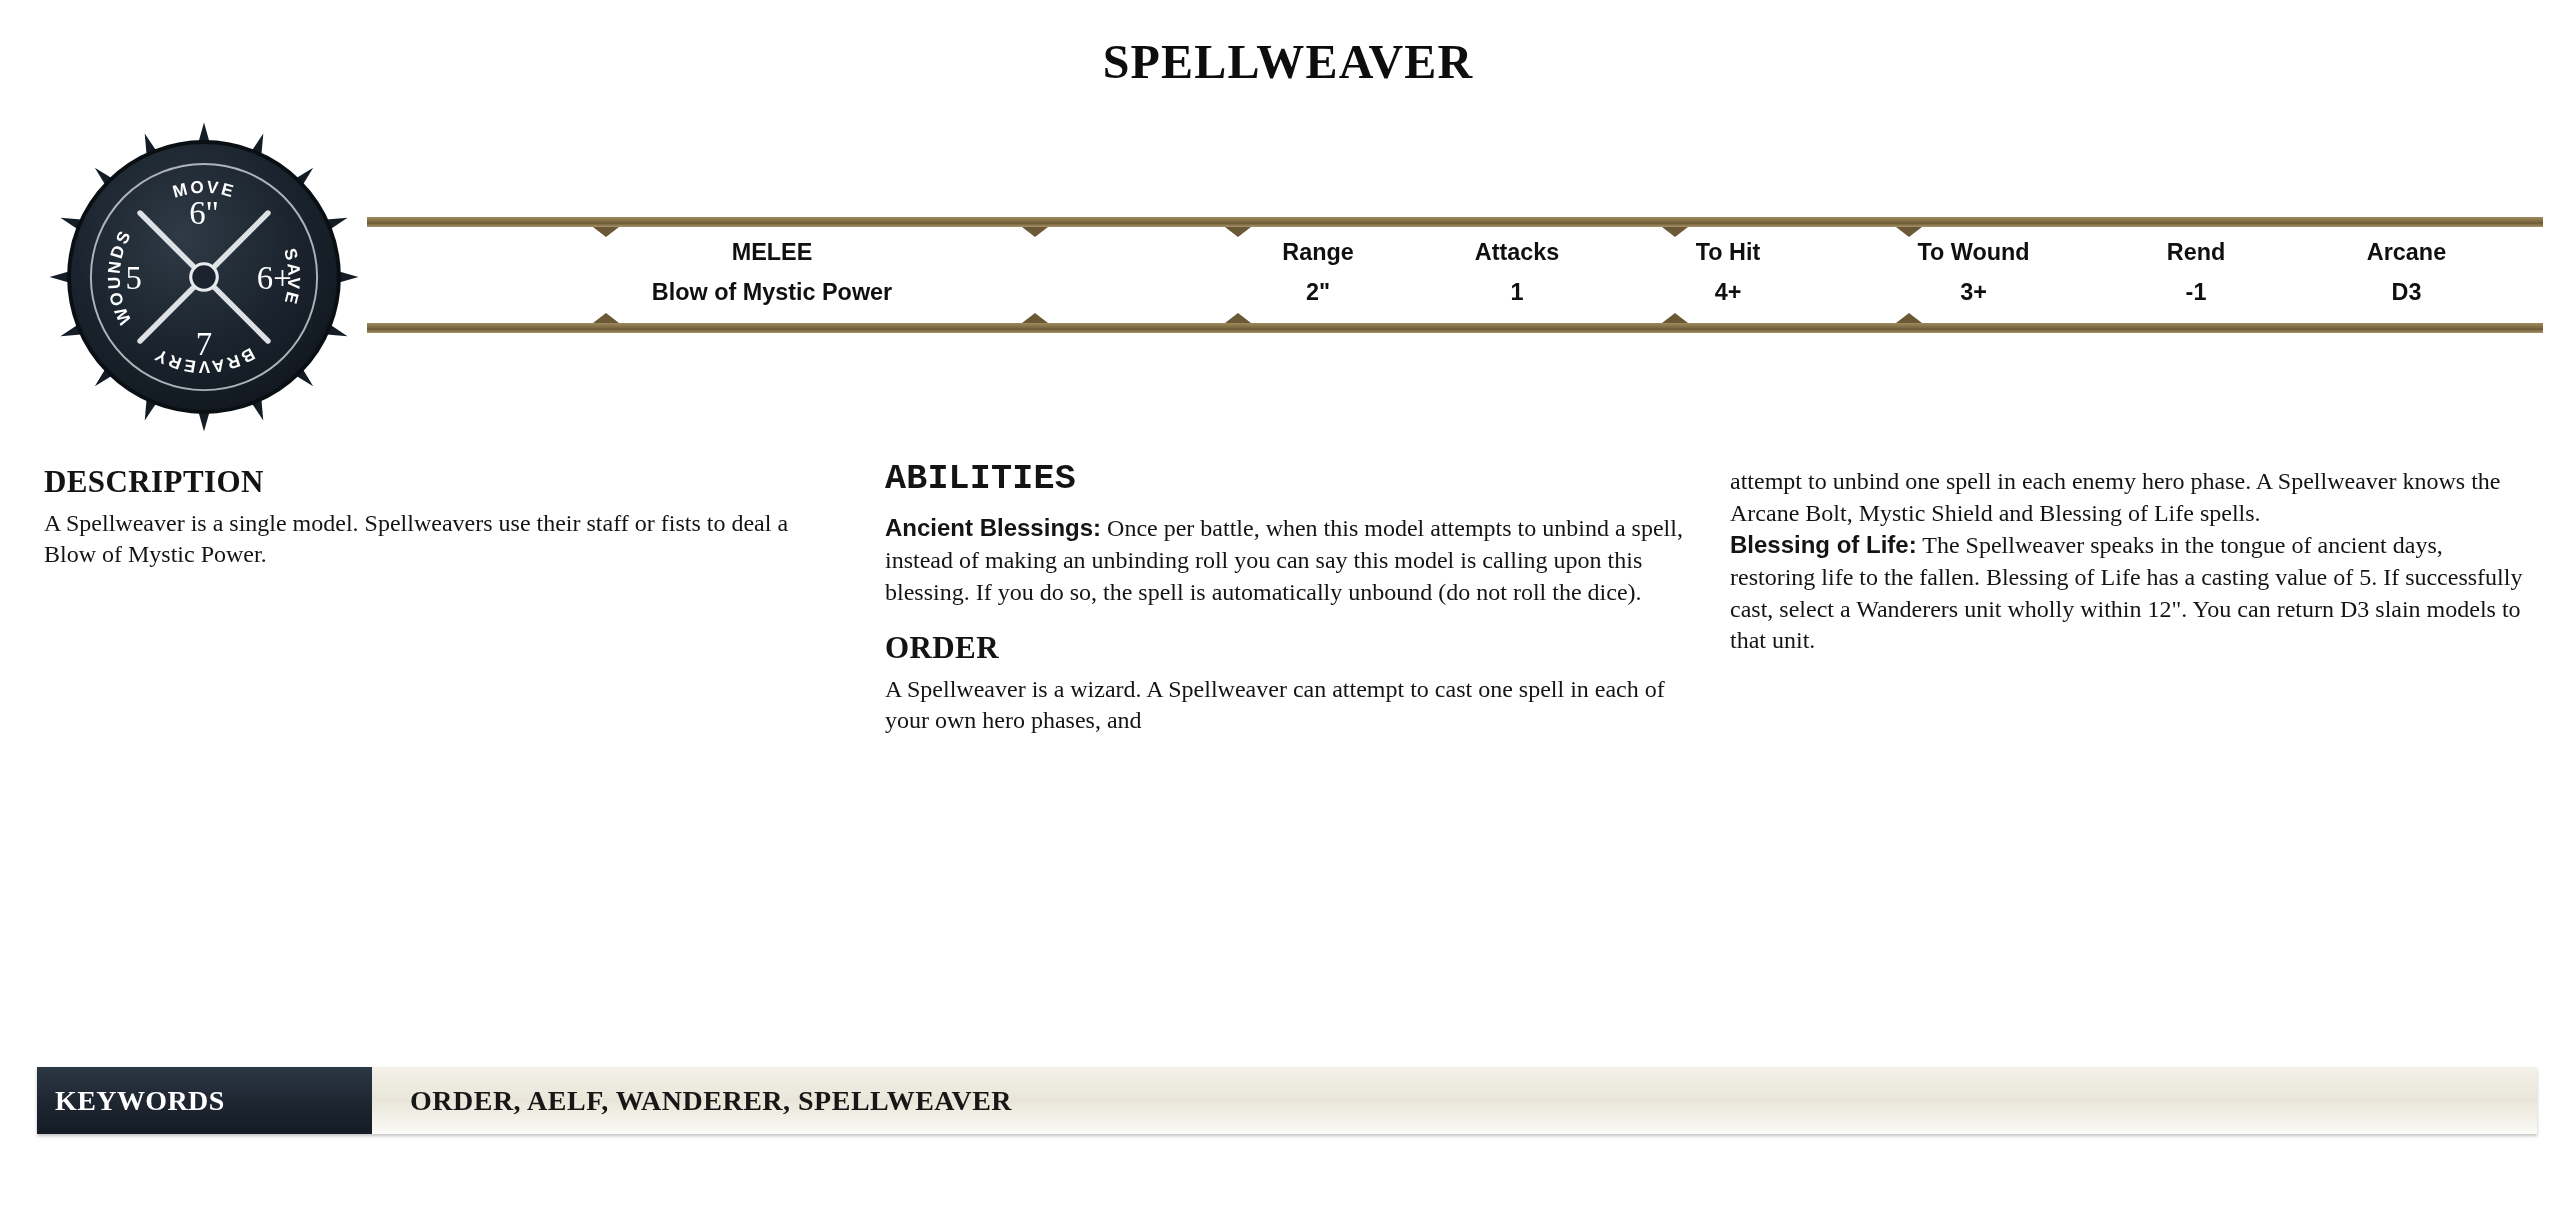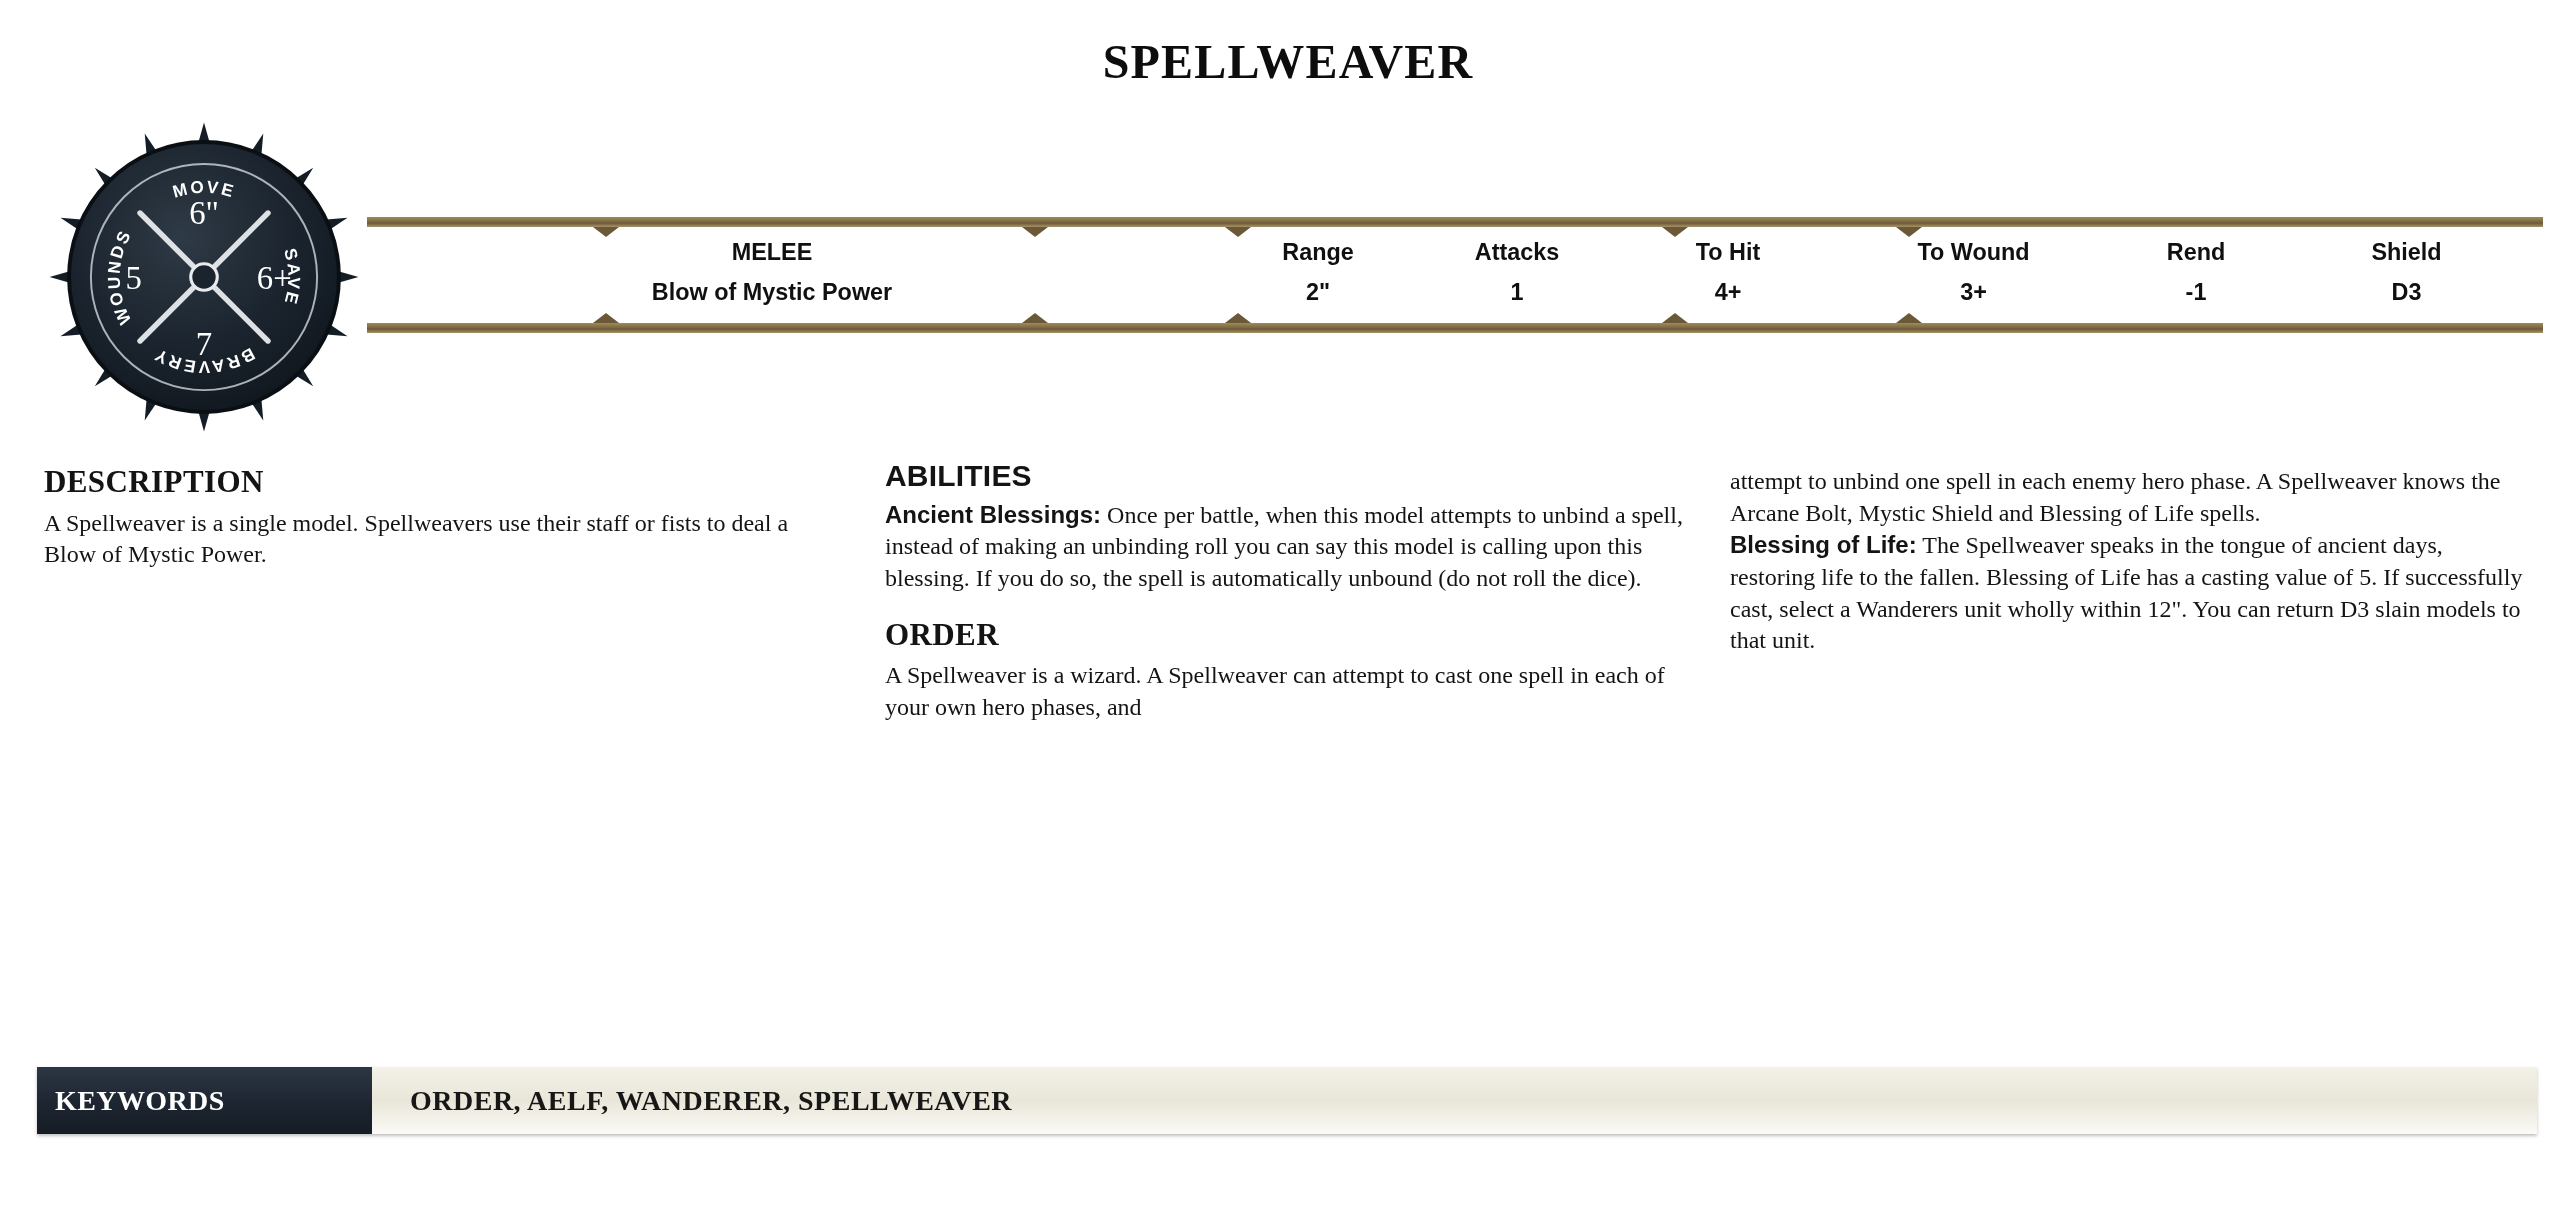--- a/index.html
+++ b/index.html
@@ -113,24 +113,24 @@
   }
   .col p { margin: 0 0 0 0; }
   .sec-head {
     font-family: "Liberation Serif", serif;
     font-weight: bold;
     font-size: 31px;
     letter-spacing: 0.4px;
     margin: 0 0 4.7px 0;
   }
   .sec-head.small {
-    font-family: Liberation Sans, sans-serif;
-    font-size: 30px;
+    font-family: Liberation Mono, monospace;
+    font-size: 35px;
     letter-spacing: 0.2px;
-    margin-bottom: 3px;
+    margin-bottom: 10px;
   }
   .lead {
     font-family: "Liberation Sans", sans-serif;
     font-weight: bold;
   }
   .col-desc { left: 44px; top: 462px; width: 795px; }
   .col-mid  { left: 885px; top: 456px; width: 815px; }
   .col-right{ left: 1730px; top: 466px; width: 803px; }
   .gap { height: 20px; }
 
@@ -281,21 +281,21 @@
       <div class="stat-head">To Wound</div>
       <div class="stat-val">3+</div>
     </div>
 
     <div class="stat-col" style="left:1755px; width:148px;">
       <div class="stat-head">Rend</div>
       <div class="stat-val">-1</div>
     </div>
 
     <div class="stat-col" style="left:1942px; width:195px;">
-      <div class="stat-head">Shield</div>
+      <div class="stat-head">Arcane</div>
       <div class="stat-val">D3</div>
     </div>
   </div>
 </div>
 
 <div class="col col-desc">
   <div class="sec-head">DESCRIPTION</div>
   <p>A Spellweaver is a single model. Spellweavers use their staff or fists to deal a Blow of Mystic Power.</p>
 </div>
 

